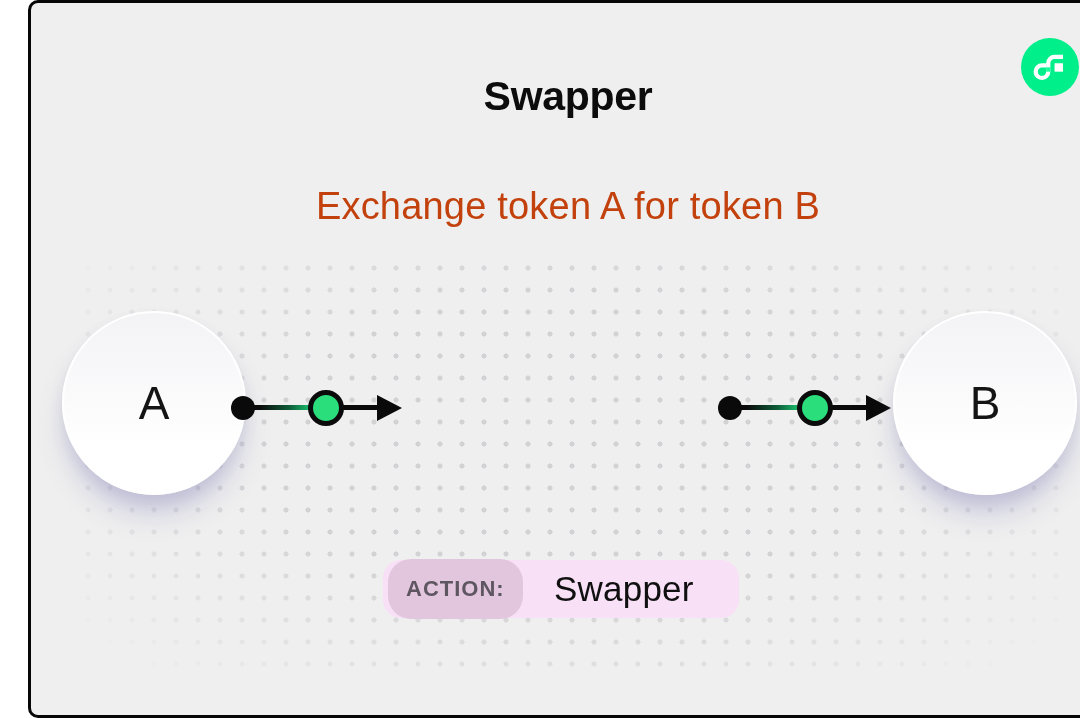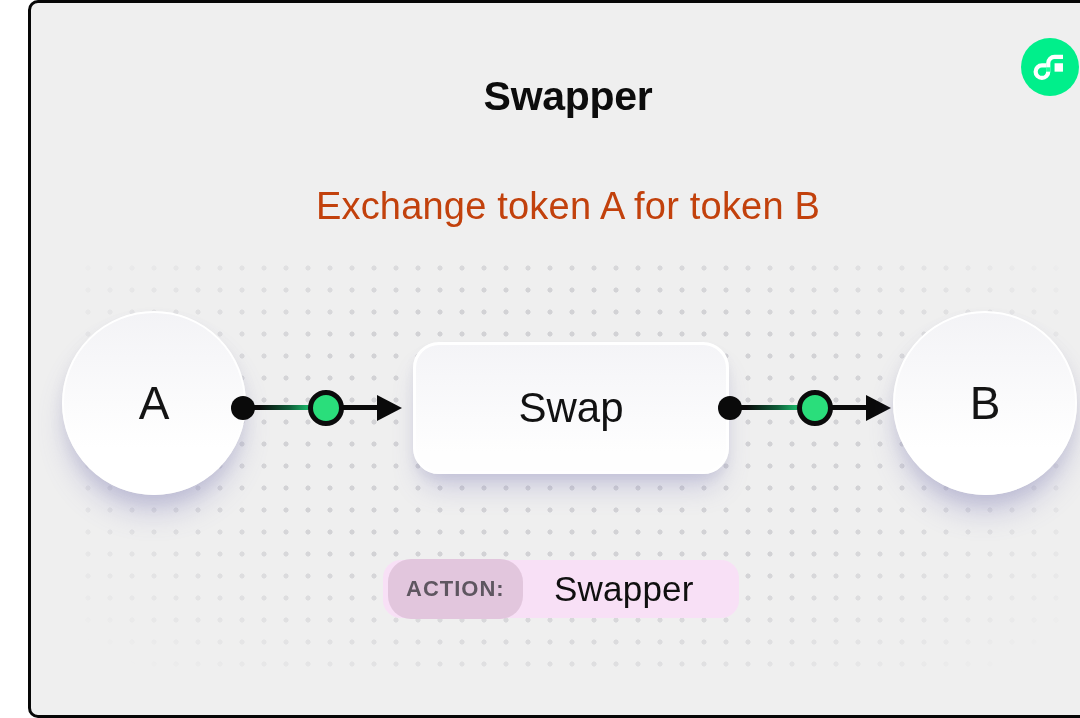--- a/index.html
+++ b/index.html
@@ -119,23 +119,20 @@
 
   <div class="node-circle node-a">
     <span>A</span>
   </div>
 
   <div class="edge-line line-1"></div>
   <div class="edge-start-dot sdot-1"></div>
   <div class="edge-mid-dot gdot-1"></div>
   <div class="arrowhead arrow-1"></div>
 
-  <div class="swap-box">
-    <span>Swap</span>
-  </div>
 
   <div class="edge-line line-2"></div>
   <div class="edge-start-dot sdot-2"></div>
   <div class="edge-mid-dot gdot-2"></div>
   <div class="arrowhead arrow-2"></div>
 
   <div class="node-circle node-b">
     <span>B</span>
   </div>
 

